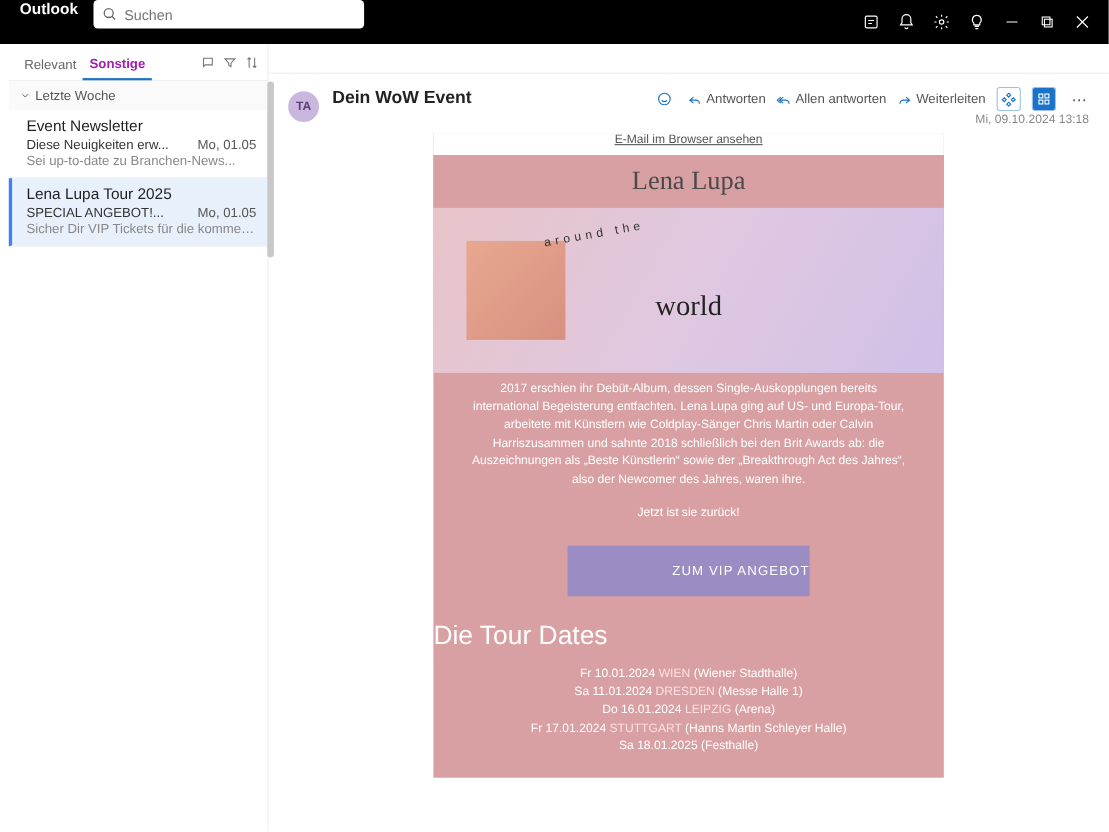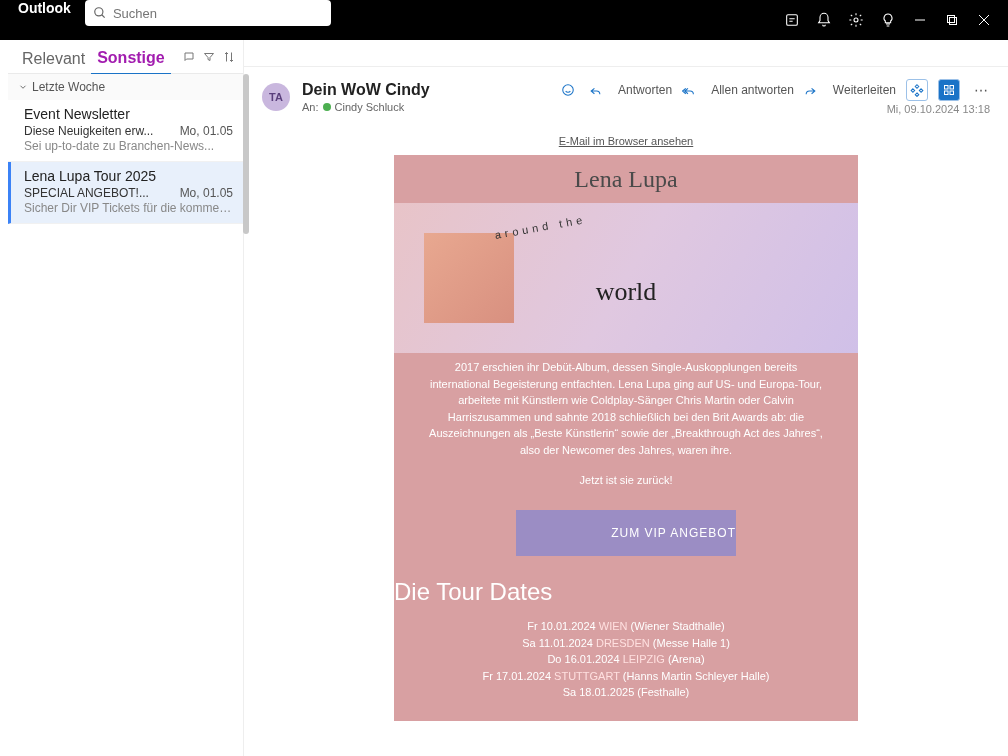--- a/index.html
+++ b/index.html
@@ -11,21 +11,21 @@
 .search-wrap svg { position: absolute; left: 8px; top: 6px; }
 .search-input { width: 246px; height: 26px; border-radius: 4px; border: none; background: #fff; padding: 0 8px 0 28px; font-size: 13px; color: #333; outline: none; }
 .titlebar-spacer { flex: 1; }
 .title-icon { width: 32px; height: 40px; display: flex; align-items: center; justify-content: center; cursor: pointer; }
 
 .body-row { display: flex; height: 716px; }
 .leftcol { width: 8px; background: #fff; }
 
 .maillist { width: 236px; background: #fff; display: flex; flex-direction: column; position: relative; border-right: 1px solid #eee; }
 .tabsrow { display: flex; align-items: center; height: 34px; padding: 4px 8px 0 8px; border-bottom: 1px solid #eaeaea; }
-.tab { font-size: 16px; color: #666; padding: 6px 6px; cursor: pointer; }
+.tab { font-size: 12px; color: #666; padding: 6px 6px; cursor: pointer; }
 .tab.active { color: #a21caf; border-bottom: 2px solid #1a73c7; font-weight: 600; }
 .tab-icons { margin-left: auto; display: flex; gap: 8px; color: #777; }
 .tab-icons span { cursor: pointer; font-size: 12px; }
 
 .section-hdr { display: flex; align-items: center; padding: 6px 10px; font-size: 12px; color: #555; background: #fafafa; cursor: pointer; }
 .section-hdr svg { margin-right: 4px; }
 
 .mail-item { padding: 6px 10px 8px 16px; border-bottom: 1px solid #f1f1f1; cursor: pointer; position: relative; }
 .mail-item.selected { background: #e8f0fb; border-left: 3px solid #3b82f6; padding-left: 13px; }
 .mail-item .sender { font-size: 14px; color: #222; font-weight: 400; }
@@ -36,21 +36,21 @@
 
 .list-scroll { position: absolute; right: -6px; top: 34px; width: 6px; height: 160px; background: #c8c8c8; border-radius: 3px; }
 
 .reading { flex: 1; background: #fff; display: flex; flex-direction: column; border-top: 1px solid #eee; margin-top: 26px; }
 .reading-head { padding: 14px 18px 4px 18px; position: relative; }
 .avatar { width: 28px; height: 28px; border-radius: 50%; background: #c9b7de; color: #5a3f7c; font-size: 11px; font-weight: 600; display: flex; align-items: center; justify-content: center; position: absolute; left: 18px; top: 16px; }
 .msg-title { font-size: 16px; font-weight: 600; margin-left: 40px; color: #222; }
 .msg-to { font-size: 11px; color: #666; margin-left: 40px; margin-top: 2px; display: flex; align-items: center; gap: 4px; }
 .presence { width: 8px; height: 8px; border-radius: 50%; background: #4caf50; display: inline-block; }
 .msg-actions { position: absolute; right: 16px; top: 12px; display: flex; align-items: center; gap: 10px; font-size: 12px; color: #1a73c7; }
-.msg-actions .act { display: flex; align-items: center; gap: 16px; cursor: pointer; color: #555; }
+.msg-actions .act { display: flex; align-items: center; gap: 4px; cursor: pointer; color: #555; }
 .msg-actions .act svg { stroke: #1a73c7; fill: none; }
 .msg-actions .iconbtn { width: 22px; height: 22px; display: flex; align-items: center; justify-content: center; cursor: pointer; border: 1px solid transparent; border-radius: 3px; }
 .msg-actions .iconbtn.boxed { border-color: #9cc1e8; }
 .msg-time { position: absolute; right: 18px; top: 36px; font-size: 11px; color: #888; }
 
 .msg-body { flex: 1; overflow: hidden; padding-top: 18px; }
 .newsletter { width: 464px; margin: 0 auto; background: #d8a0a2; color: #fff; font-family: Georgia, serif; }
 .nl-browser { text-align: center; font-size: 11px; color: #555; background: #fff; padding-bottom: 8px; text-decoration: underline; font-family: "Segoe UI", sans-serif; }
 .nl-logo { height: 48px; display: flex; align-items: center; justify-content: center; font-family: cursive; font-size: 24px; color: #4a4a4a; background: #d8a0a2; }
 .nl-hero { height: 150px; background: linear-gradient(120deg, #e8c4c8 0%, #e0c8e0 50%, #d0c0e8 100%); position: relative; display: flex; align-items: center; justify-content: center; }
@@ -164,26 +164,21 @@
         </div>
       <div class="preview">Sicher Dir VIP Tickets für die kommend...</div>
     </div>
 
     <div class="list-scroll"></div>
   </div>
 
   <div class="reading">
     <div class="reading-head">
       <div class="avatar">TA</div>
-      <div class="msg-title">Dein WoW Cindy</div>
-      <div class="msg-to">
-        <span>An:</span>
-        <span class="presence"></span>
-        <span>Cindy Schluck</span>
-      </div>
+      <div class="msg-title">Dein WoW Event</div>
       <div class="msg-actions">
         <div class="iconbtn">
             <svg width="14" height="14" viewBox="0 0 24 24" fill="none" stroke="#1a73c7" stroke-width="1.8">
               <circle cx="12" cy="12" r="9"></circle>
               <path d="M8 14s1.5 2 4 2 4-2 4-2M9 9h.01M15 9h.01"></path>
             </svg>
           </div>
         <div class="act">
             <svg width="13" height="13" viewBox="0 0 24 24" stroke-width="2">
               <path d="M10 8L4 13l6 5M4 13h10a6 6 0 0 1 6 6"></path>

